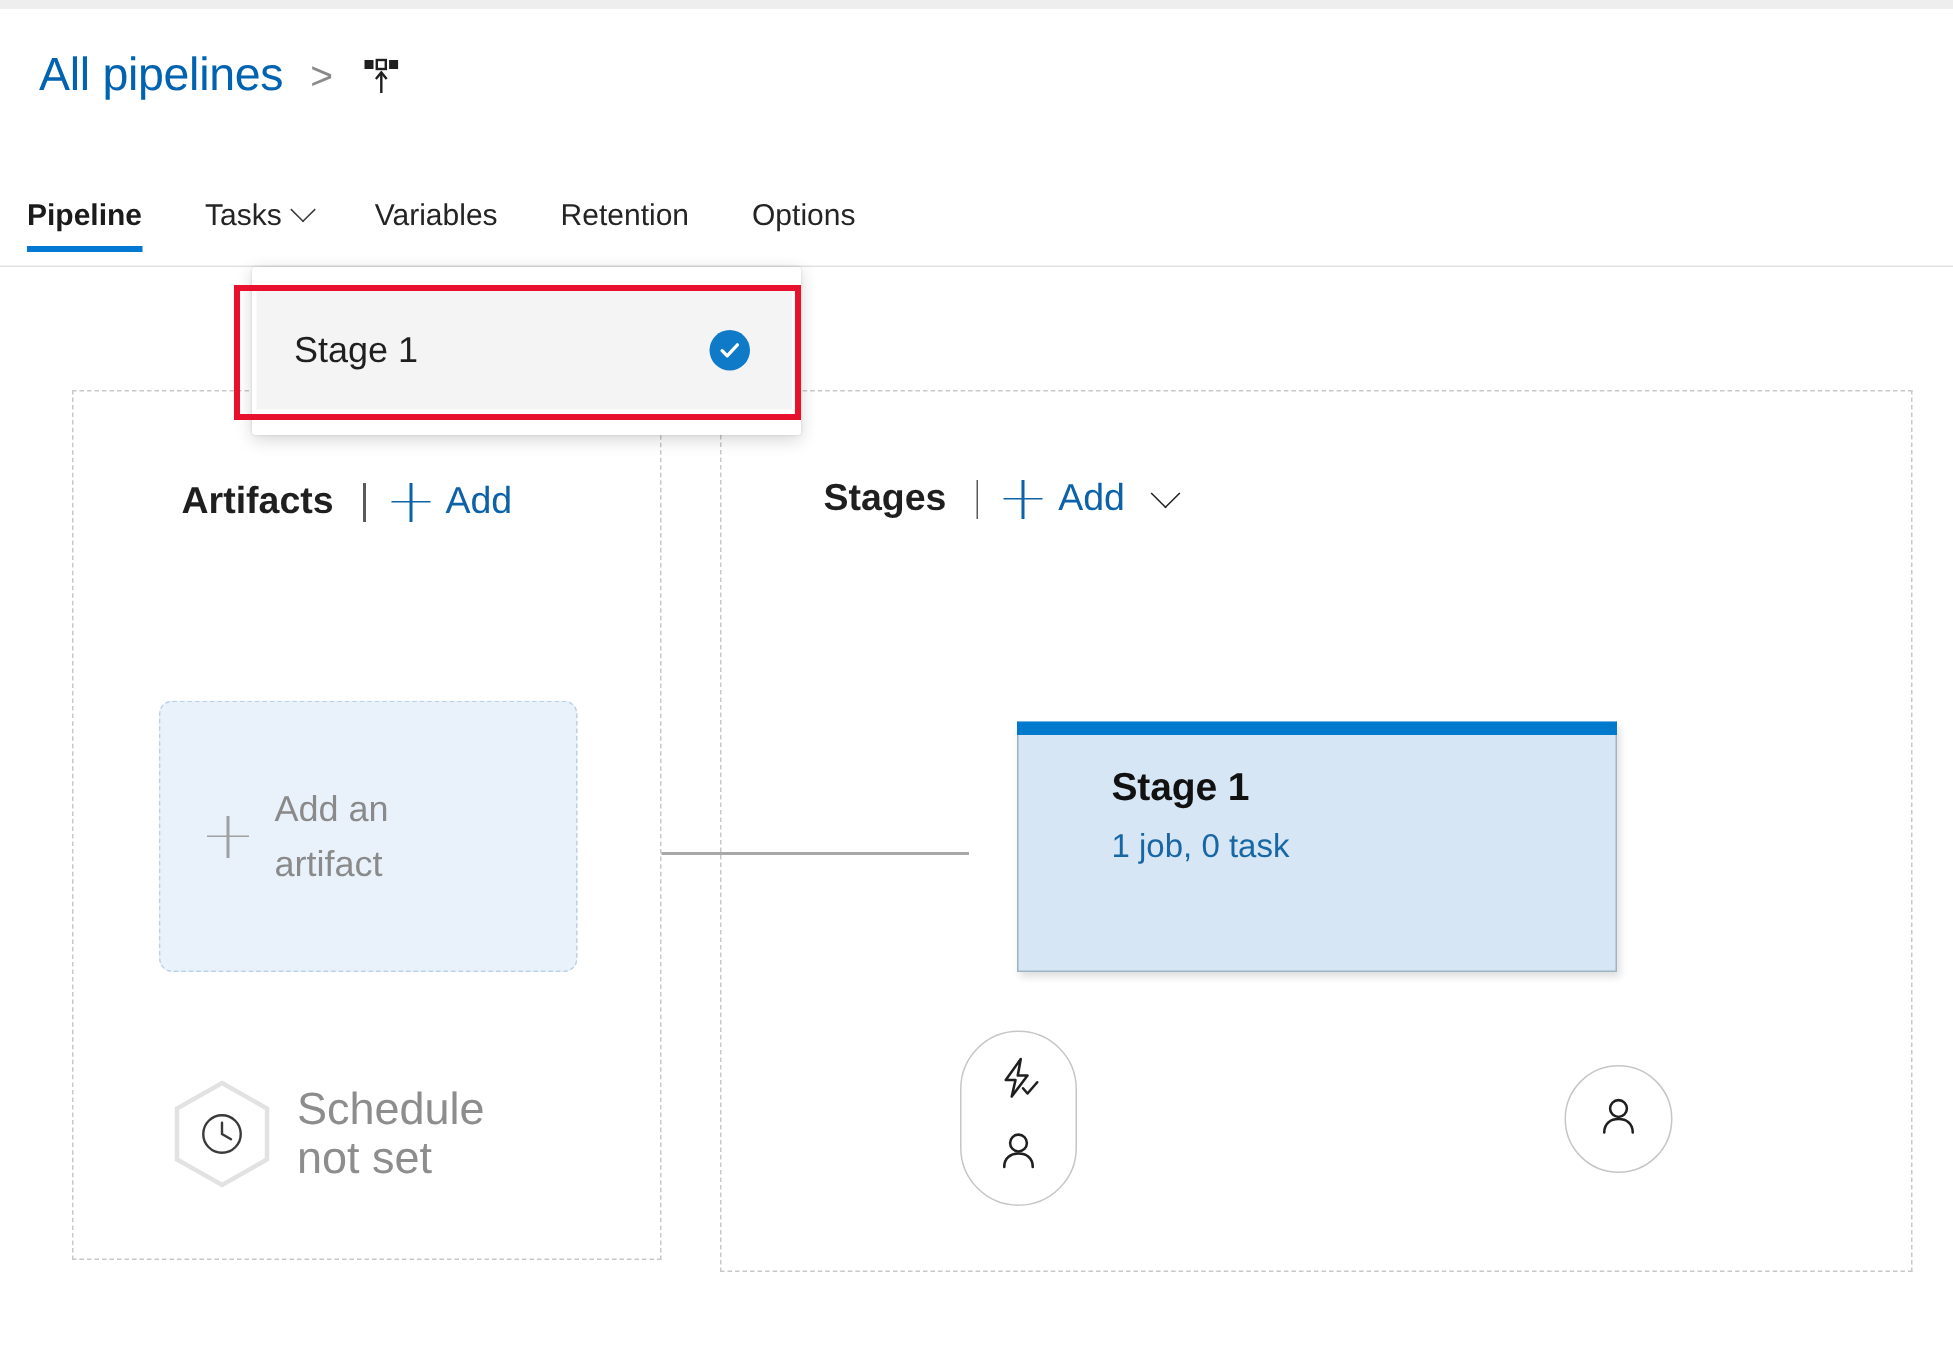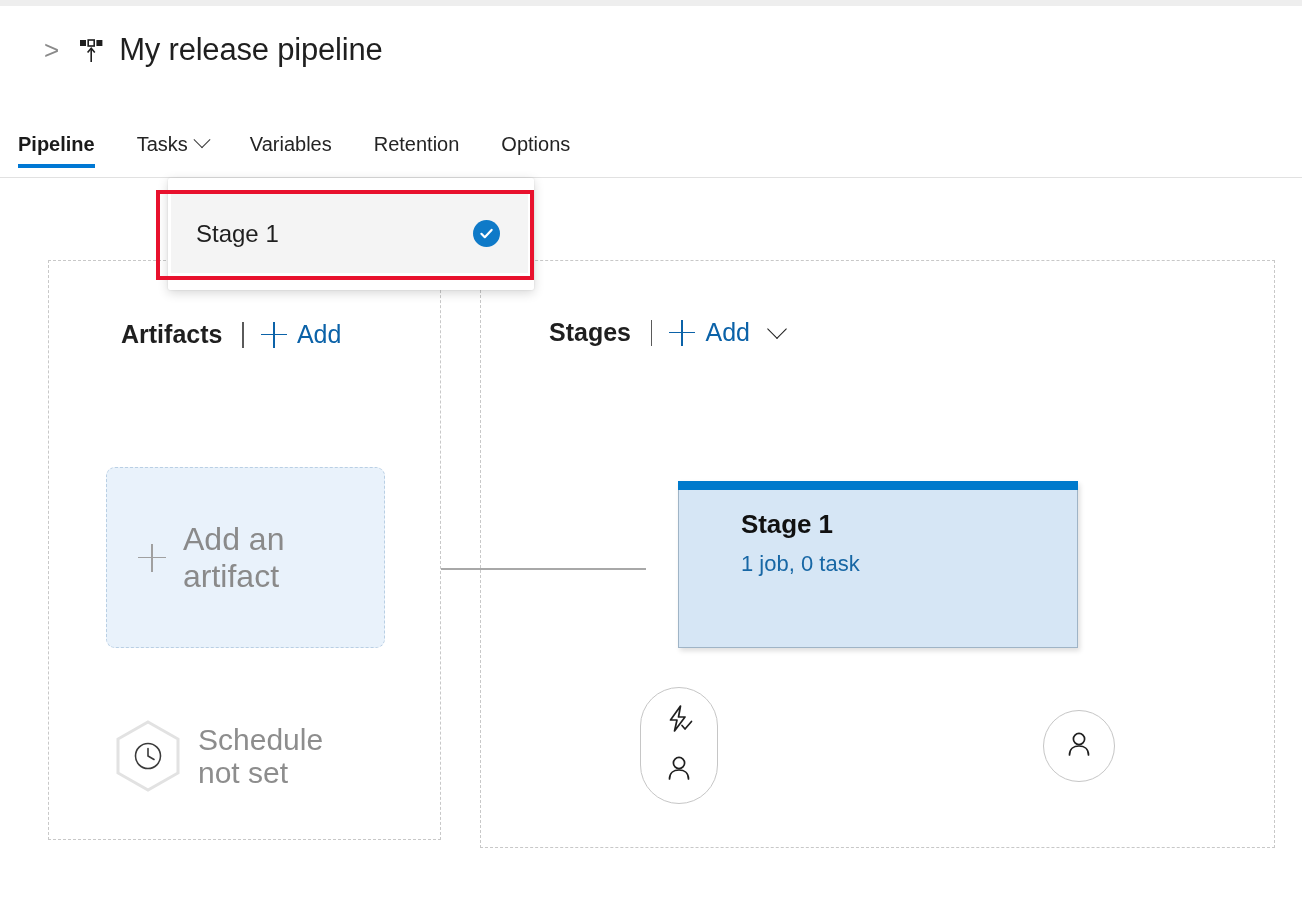--- a/index.html
+++ b/index.html
@@ -193,21 +193,21 @@
   }
   .artifact-plus::before, .artifact-plus::after {
     content: "";
     position: absolute;
     background: #a0a0a0;
   }
   .artifact-plus::before { left: 0; top: 13px; width: 28px; height: 1.7px; }
   .artifact-plus::after  { top: 0; left: 13px; height: 28px; width: 1.7px; }
   .artifact-text {
     margin-left: 17px;
-    font-size: 32px;
+    font-size: 24px;
     line-height: 37px;
     color: #8a8a8a;
     max-width: 120px;
   }
 
   
   #schedule-row {
     position: absolute;
     left: 112px; top: 540px;
     display: flex;
@@ -343,31 +343,31 @@
     z-index: 30;
     pointer-events: none;
   }
 </style>
 </head>
 <body>
 
 <div class="top-strip"></div>
 
 <div class="breadcrumb">
+  <span class="crumb-link">All pipelines</span>
   <span class="crumb-sep">&gt;</span>
   <span class="pipeline-icon">
     <svg width="34" height="34" viewBox="0 0 34 34">
       <rect x="5" y="5" width="6" height="6" fill="#1f1f1f"></rect>
       <rect x="13.2" y="5" width="6" height="6" fill="none" stroke="#1f1f1f" stroke-width="1.6"></rect>
       <rect x="21.4" y="5" width="6" height="6" fill="#1f1f1f"></rect>
       <path d="M16.2 13.5 L16.2 27" stroke="#1f1f1f" stroke-width="1.6" fill="none"></path>
       <path d="M12.6 17.6 L16.2 13.3 L19.8 17.6" stroke="#1f1f1f" stroke-width="1.6" fill="none"></path>
     </svg>
   </span>
-  <span class="crumb-title">My release pipeline</span>
 </div>
 
 <div class="tabbar">
   <div class="tabbar-rule"></div>
   <div class="tabs">
     <div class="tab active">
       <span>Pipeline</span>
     </div>
     <div class="tab">
       <span>Tasks</span>

